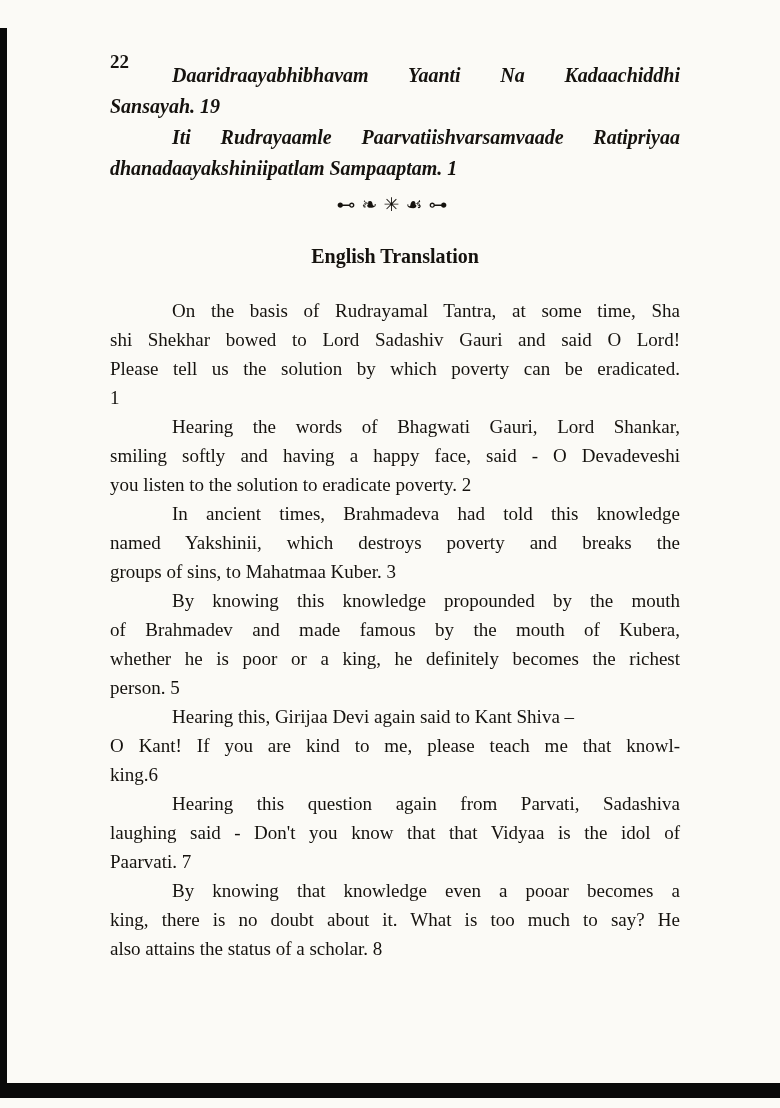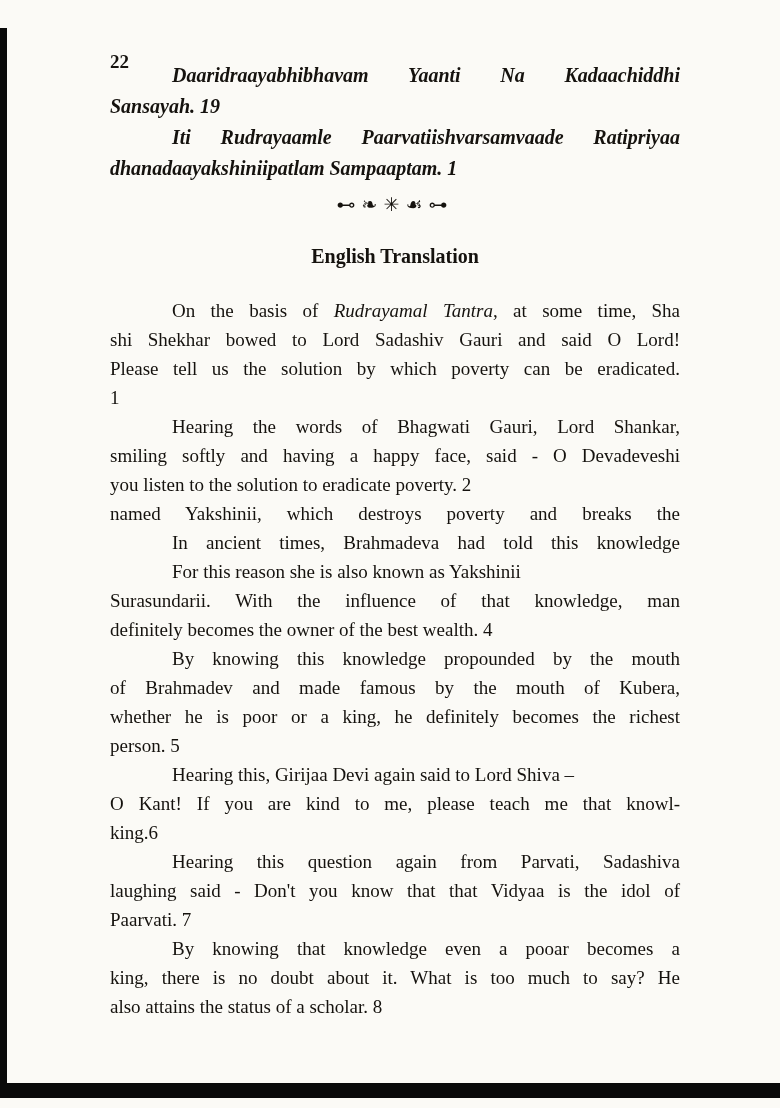--- a/index.html
+++ b/index.html
@@ -67,21 +67,21 @@
   }
   .paras {
     font-size: 19px;
     line-height: 29px;
   }
   .para { margin: 0; }
   .line { min-height: 29px; }
   .verse .line { min-height: 31px; }
   .line.indent { text-indent: 62px; }
   .line.just { text-align: justify; text-align-last: justify; }
-  .it { font-style: italic; }
+  .it { }
 </style>
 </head>
 <body>
 
 <div class="page" style="--paper: #fbfaf6; --ink: #15120e; --edge: #0a0a0a;">
   <div class="scan-left"></div>
   <div class="scan-bottom"></div>
 
   <div class="content">
     <div class="header">
@@ -105,36 +105,32 @@
           <div class="line just"><span>shi Shekhar bowed to Lord Sadashiv Gauri and said O Lord!</span></div>
           <div class="line just"><span>Please tell us the solution by which poverty can be eradicated.</span></div>
           <div class="line"><span>1</span></div>
         </div>
         <div class="para">
           <div class="line indent just"><span>Hearing the words of Bhagwati Gauri, Lord Shankar,</span></div>
           <div class="line just"><span>smiling softly and having a happy face, said - O Devadeveshi</span></div>
           <div class="line"><span>you listen to the solution to eradicate poverty. 2</span></div>
         </div>
         <div class="para">
+          <div class="line indent just"><span>In ancient times, Brahmadeva had told this knowledge</span></div>
           <div class="line just"><span>named Yakshinii, which destroys poverty and breaks the</span></div>
-          <div class="line indent just"><span>In ancient times, Brahmadeva had told this knowledge</span></div>
-        </div>
-        <div class="para">
-          <div class="line indent"><span>For this reason she is also known as Yakshinii</span></div>
-          <div class="line just"><span>Surasundarii. With the influence of that knowledge, man</span></div>
-          <div class="line"><span>definitely becomes the owner of the best wealth. 4</span></div>
+          <div class="line"><span>groups of sins, to Mahatmaa Kuber. 3</span></div>
         </div>
         <div class="para">
           <div class="line indent just"><span>By knowing this knowledge propounded by the mouth</span></div>
           <div class="line just"><span>of Brahmadev and made famous by the mouth of Kubera,</span></div>
           <div class="line just"><span>whether he is poor or a king, he definitely becomes the richest</span></div>
           <div class="line"><span>person. 5</span></div>
         </div>
         <div class="para">
-          <div class="line indent"><span>Hearing this, Girijaa Devi again said to Lord Shiva –</span></div>
+          <div class="line indent"><span>Hearing this, Girijaa Devi again said to Kant Shiva –</span></div>
           <div class="line just"><span>O Kant! If you are kind to me, please teach me that knowl-</span></div>
           <div class="line"><span>king.6</span></div>
         </div>
         <div class="para">
           <div class="line indent just"><span>Hearing this question again from Parvati, Sadashiva</span></div>
           <div class="line just"><span>laughing said - Don't you know that that Vidyaa is the idol of</span></div>
           <div class="line"><span>Paarvati. 7</span></div>
         </div>
         <div class="para">
           <div class="line indent just"><span>By knowing that knowledge even a pooar becomes a</span></div>

